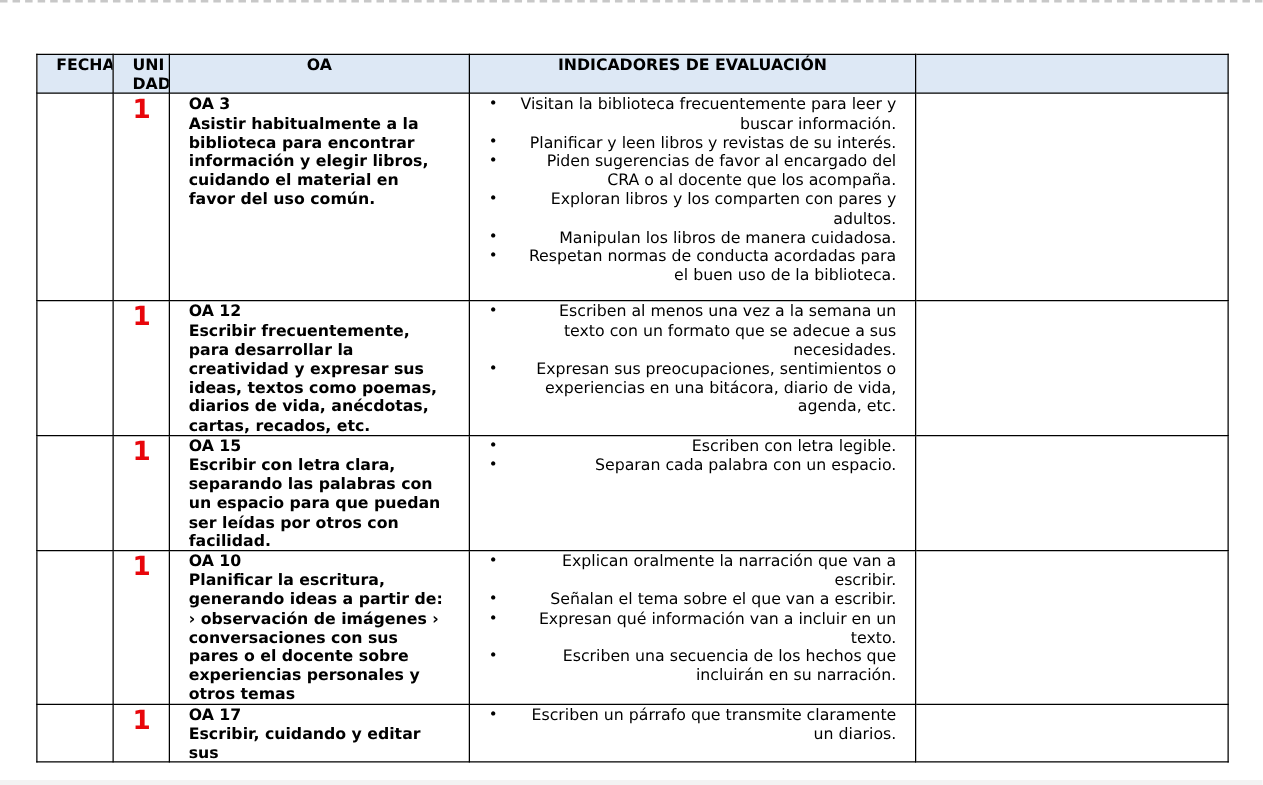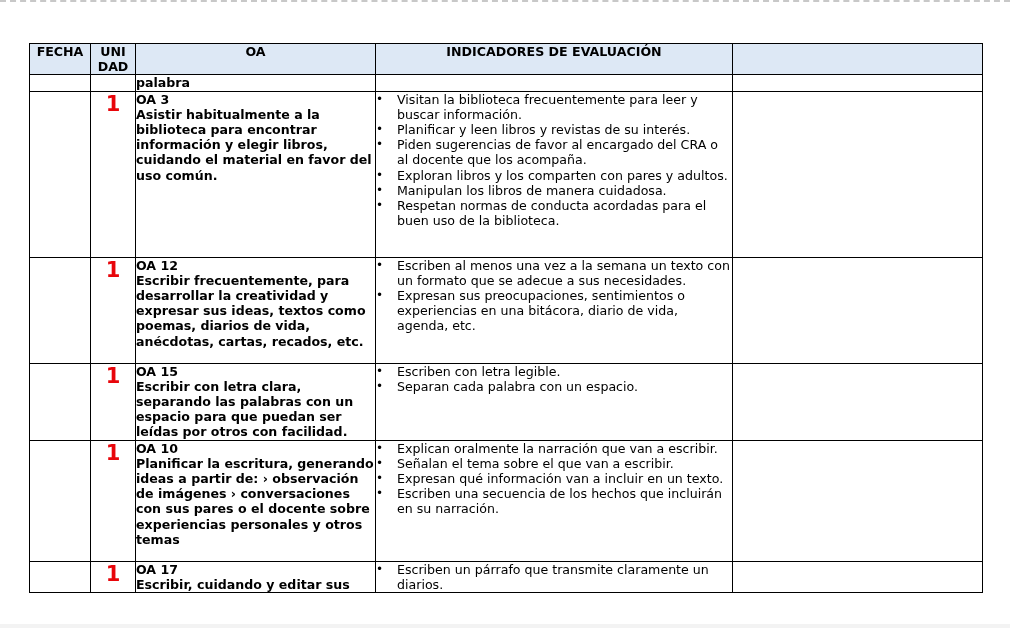--- a/index.html
+++ b/index.html
@@ -13,37 +13,37 @@
   }
   .bottom-band {
     position: absolute; left: 0; top: 624px; width: 1010px; height: 4px; background: #f3f3f3;
   }
   table.plan {
     position: absolute; left: 29px; top: 43px;
     border-collapse: collapse; table-layout: fixed; width: 953px;
     font-size: 12.6px; line-height: 15.2px;
   }
   table.plan td, table.plan th {
-    border: 1.3px solid #000; vertical-align: top; padding: 0 0; overflow: hidden; margin-left: 21px;
+    border: 1.3px solid #000; vertical-align: top; padding: 0 15px; overflow: hidden; margin-left: 21px;
   }
   table.plan th {
     background: #dde8f5; font-weight: bold; text-align: center; height: 29px; padding-top: 0;
   }
   col.c-fecha { width: 61px; }
   col.c-unidad { width: 45px; }
   col.c-oa { width: 240px; }
   col.c-ind { width: 357px; }
   col.c-obs { width: 250px; }
   .unit {
     color: #e8060b; font-weight: bold; font-size: 21px; text-align: center; line-height: 24px;
     padding-top: 1px;
   }
   .oa-cell { font-weight: bold; padding-left: 5px; }
   .oa-code, .oa-text { display: block; }
-  ul.ind { list-style: none; margin: 0; padding: 0; }
+  ul.ind { list-style: none; margin: 0; padding: 0; text-align: right; }
   ul.ind li { position: relative; padding-left: 21px; }
   ul.ind li::before {
     content: "•"; position: absolute; left: 0; top: 0; font-size: 12px;
   }
   .r-cont td { height: 14px; }
   .r-oa9 td { height: 165px; }
   .r-oa12 td { height: 105px; }
   .r-oa15 td { height: 74px; }
   .r-oa16 td { height: 120px; }
   .r-oa17 td { height: 29px; }
@@ -67,27 +67,20 @@
       <th>
         <span>UNI</span><br>
         <span>DAD</span>
       </th>
       <th>OA</th>
       <th>INDICADORES DE EVALUACIÓN</th>
       <th></th>
     </tr>
   </thead>
   <tbody id="tbody">
-    <tr class="r-cont">
-      <td></td>
-      <td></td>
-      <td class="oa-cell">palabra</td>
-      <td></td>
-      <td></td>
-    </tr>
   <tr class="r-oa9">
         <td></td>
         <td class="unit">1</td>
         <td class="oa-cell">
           <span class="oa-code">OA 3</span>
           <span class="oa-text">Asistir habitualmente a la biblioteca para encontrar información y elegir libros, cuidando el material en favor del uso común.</span>
         </td>
         <td>
           <ul class="ind">
             <li>Visitan la biblioteca frecuentemente para leer y buscar información.</li>

